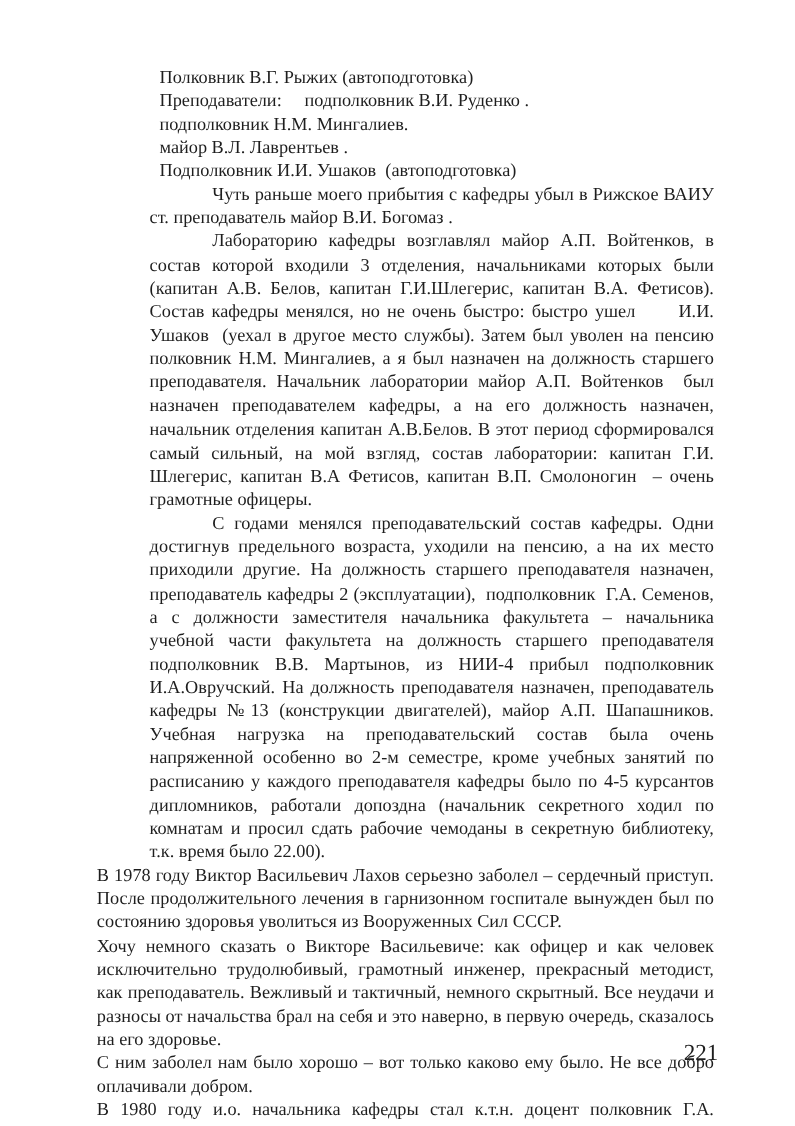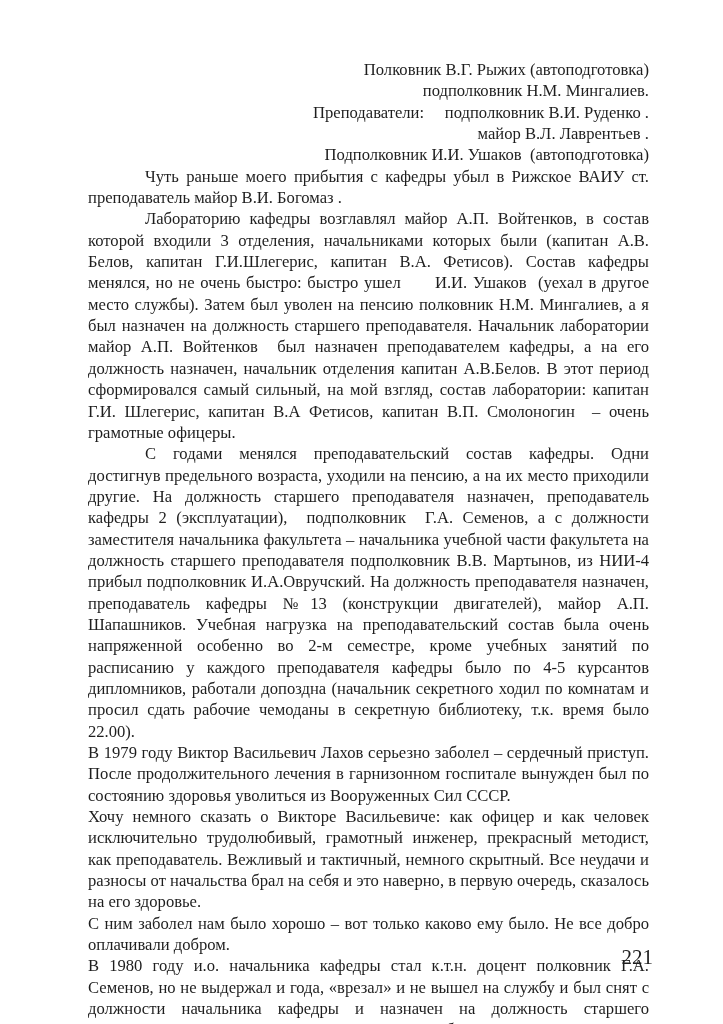--- a/index.html
+++ b/index.html
@@ -17,51 +17,50 @@
     position: absolute;
     left: 88px;
     top: 59px;
     width: 561px;
     font-size: 16.6px;
     line-height: 21.35px;
   }
   .staff-line {
     padding-left: 57px;
     white-space: pre-wrap;
-    text-align: right;
   }
   p.body-par {
     margin: 0;
     text-align: justify;
     white-space: pre-wrap;
   }
-  p.indent { text-indent: 57px; }
+  p.indent { text-indent: 57px; margin-left: 48px; }
   .page-number {
     position: absolute;
     right: 70px;
     bottom: 54px;
     font-size: 21px;
   }
 </style>
 </head>
 <body>
 
 <div class="page">
   <div class="text-block">
 
     <div class="staff-line">Полковник В.Г. Рыжих (автоподготовка)</div>
+    <div class="staff-line">Преподаватели:     подполковник В.И. Руденко .</div>
     <div class="staff-line">подполковник Н.М. Мингалиев.</div>
-    <div class="staff-line">Преподаватели:     подполковник В.И. Руденко .</div>
     <div class="staff-line">майор В.Л. Лаврентьев .</div>
     <div class="staff-line">Подполковник И.И. Ушаков  (автоподготовка)</div>
 
     <p class="body-par indent">Чуть раньше моего прибытия с кафедры убыл в Рижское ВАИУ ст. преподаватель майор В.И. Богомаз .</p>
     <p class="body-par indent">Лабораторию кафедры возглавлял майор А.П. Войтенков, в состав которой входили 3 отделения, начальниками которых были (капитан А.В. Белов, капитан Г.И.Шлегерис, капитан В.А. Фетисов). Состав кафедры менялся, но не очень быстро: быстро ушел      И.И. Ушаков  (уехал в другое место службы). Затем был уволен на пенсию полковник Н.М. Мингалиев, а я был назначен на должность старшего преподавателя. Начальник лаборатории майор А.П. Войтенков  был назначен преподавателем кафедры, а на его должность назначен, начальник отделения капитан А.В.Белов. В этот период сформировался самый сильный, на мой взгляд, состав лаборатории: капитан Г.И. Шлегерис, капитан В.А Фетисов, капитан В.П. Смолоногин  – очень грамотные офицеры.</p>
     <p class="body-par indent">С годами менялся преподавательский состав кафедры. Одни достигнув предельного возраста, уходили на пенсию, а на их место приходили другие. На должность старшего преподавателя назначен, преподаватель кафедры 2 (эксплуатации),  подполковник  Г.А. Семенов, а с должности заместителя начальника факультета – начальника учебной части факультета на должность старшего преподавателя подполковник В.В. Мартынов, из НИИ-4 прибыл подполковник И.А.Овручский. На должность преподавателя назначен, преподаватель кафедры №13 (конструкции двигателей), майор А.П. Шапашников. Учебная нагрузка на преподавательский состав была очень напряженной особенно во 2-м семестре, кроме учебных занятий по расписанию у каждого преподавателя кафедры было по 4-5 курсантов дипломников, работали допоздна (начальник секретного ходил по комнатам и просил сдать рабочие чемоданы в секретную библиотеку, т.к. время было 22.00).</p>
-    <p class="body-par">В 1979 году Виктор Васильевич Лахов серьезно заболел – сердечный приступ. После продолжительного лечения в гарнизонном госпитале вынужден был по состоянию здоровья уволиться из Вооруженных Сил СССР.</p>
+    <p class="body-par">В 1978 году Виктор Васильевич Лахов серьезно заболел – сердечный приступ. После продолжительного лечения в гарнизонном госпитале вынужден был по состоянию здоровья уволиться из Вооруженных Сил СССР.</p>
     <p class="body-par">Хочу немного сказать о Викторе Васильевиче: как офицер и как человек исключительно трудолюбивый, грамотный инженер, прекрасный методист, как преподаватель. Вежливый и тактичный, немного скрытный. Все неудачи и разносы от начальства брал на себя и это наверно, в первую очередь, сказалось на его здоровье.</p>
     <p class="body-par">С ним заболел нам было хорошо – вот только каково ему было. Не все добро оплачивали добром.</p>
     <p class="body-par">В 1980 году и.о. начальника кафедры стал к.т.н. доцент полковник Г.А. Семенов, но не выдержал и года, «врезал» и не вышел на службу и был снят с должности начальника кафедры и назначен на должность старшего преподавателя. Затем на должность начальника был назначен к.т.н., доцент полковник А.Д. Краснов, который через определенный период повторил «подвиг» Семенова и тоже был снят с должности (1984).</p>
 
   </div>
 
   <div class="page-number">221</div>
 </div>
 
 </body></html>

